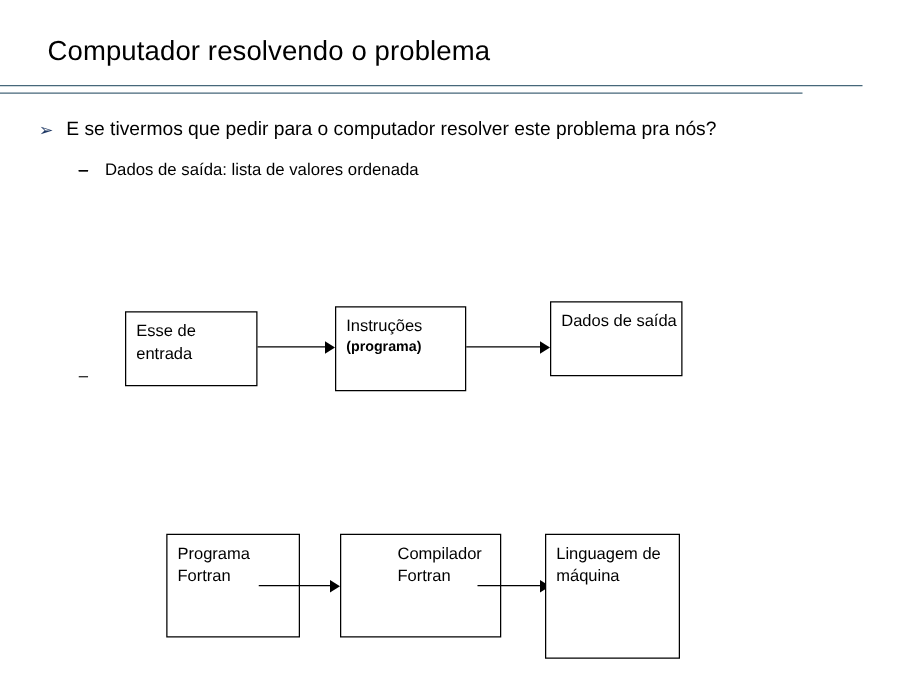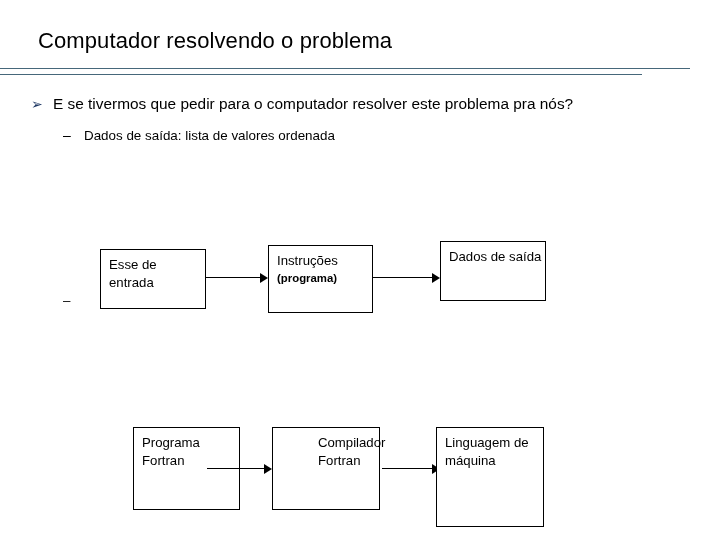--- a/index.html
+++ b/index.html
@@ -145,21 +145,21 @@
   #box-dados-saida   { left: 440px; top: 241px; width: 106px; height: 60px; }
   #conn-1 { left: 206px; top: 272px; width: 62px; }
   #conn-1 .shaft { width: 54px; }
   #conn-1 .head  { left: 54px; }
   #conn-2 { left: 373px; top: 272px; width: 67px; }
   #conn-2 .shaft { width: 59px; }
   #conn-2 .head  { left: 59px; }
 
   
   #box-programa-fortran   { left: 100px; top: 427px; width: 107px; height: 83px; margin-left: 33px; }
-  #box-compilador-fortran { left: 272px; top: 427px; width: 108px; height: 83px; padding-left: 45px; }
+  #box-compilador-fortran { left: 272px; top: 427px; width: 129px; height: 83px; padding-left: 45px; }
   #box-linguagem-maquina  { left: 436px; top: 427px; width: 108px; height: 100px; }
   #conn-3 { left: 207px; top: 463px; width: 65px; }
   #conn-3 .shaft { width: 57px; }
   #conn-3 .head  { left: 57px; }
   #conn-4 { left: 382px; top: 463px; width: 58px; }
   #conn-4 .shaft { width: 50px; }
   #conn-4 .head  { left: 50px; }
 </style>
 </head>
 <body>

